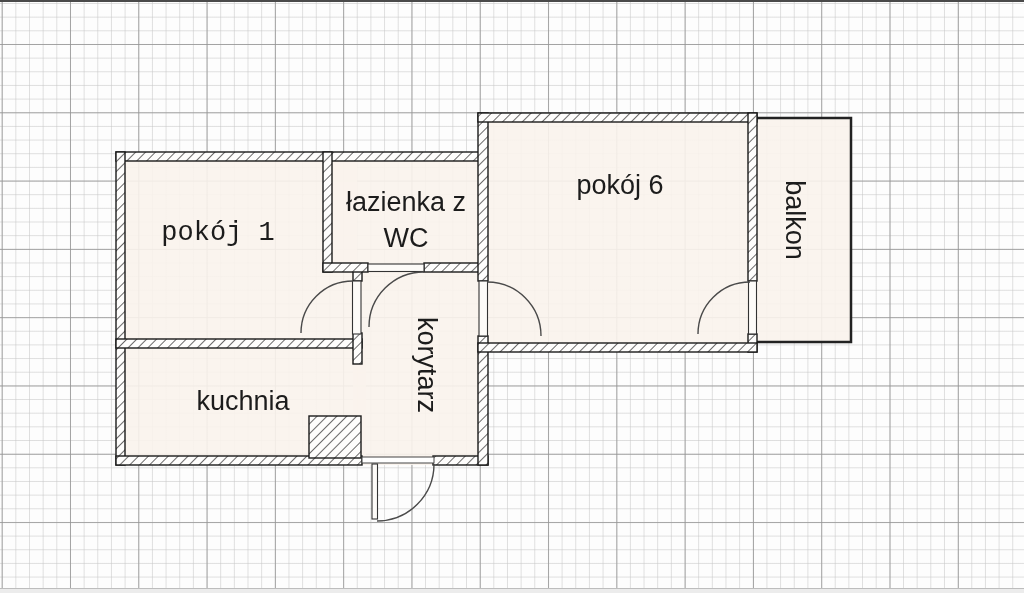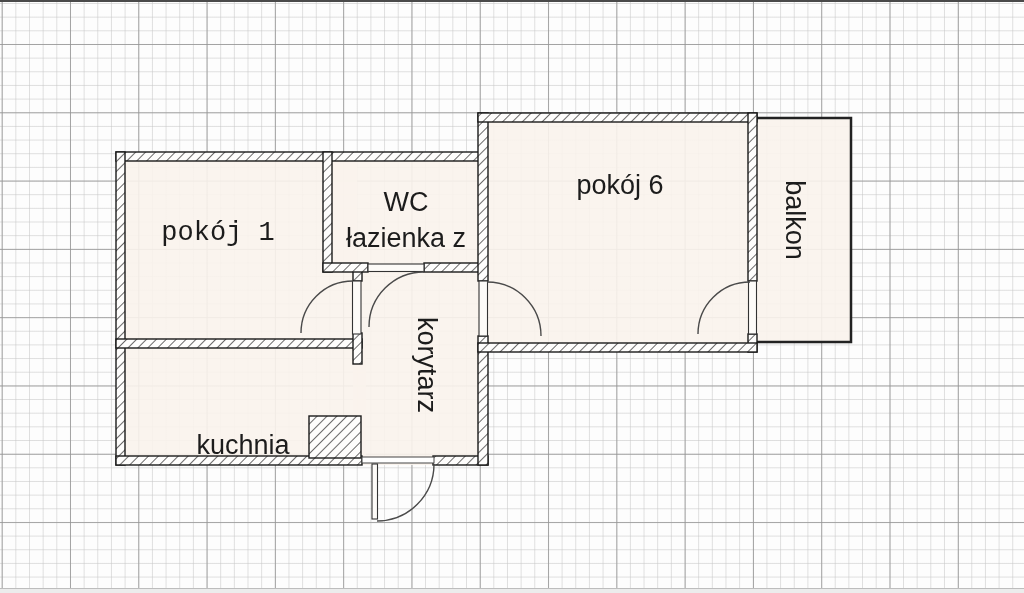--- a/index.html
+++ b/index.html
@@ -97,26 +97,26 @@
       <g>
         <rect x="372" y="464" width="5.5" height="55" fill="#fdfbf8" stroke="#333" stroke-width="1.1"></rect>
         <path d="M434,464 A57,57 0 0 1 377,521" fill="none" stroke="#4a4a4a" stroke-width="1.4"></path>
       </g>
     </g>
   </svg>
 
   <div class="room-label" style="left:218px;top:233px;font-family:Liberation Mono, monospace;">pokój 1</div>
 
   <div class="room-label" style="left:406px;top:220px;">
+    <div>łazienka z</div>
     <div>WC</div>
-    <div>łazienka z</div>
   </div>
 
   <div class="room-label" style="left:620px;top:185px;">pokój 6</div>
 
   <div class="room-label vertical" style="left:795px;top:220px;">balkon</div>
 
   <div class="room-label vertical" style="left:427px;top:365px;">korytarz</div>
 
-  <div class="room-label" style="left:243px;top:401px;margin-top:44px;">kuchnia</div>
+  <div class="room-label" style="left:243px;top:401px;">kuchnia</div>
 
   <div class="edge-bottom"></div>
 </div>
 
 </body></html>

